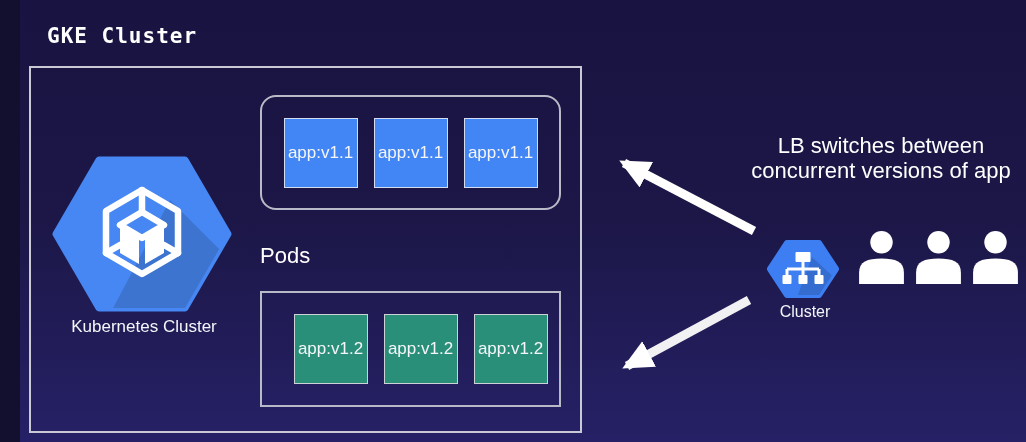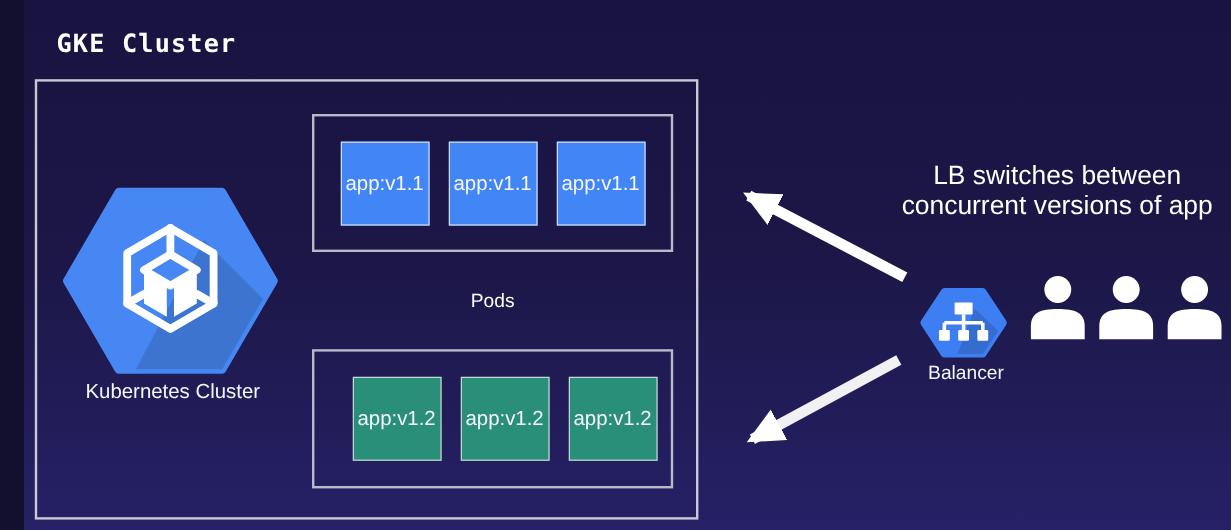--- a/index.html
+++ b/index.html
@@ -19,32 +19,32 @@
   }
   .cluster-box{
     position:absolute;left:9px;top:66px;width:553px;height:367px;
     border:2px solid #c9cad5;box-sizing:border-box;
   }
   .pods-box{
     position:absolute;left:229px;width:301px;height:115px;
     border:2px solid #b9bac8;box-sizing:border-box;
     display:flex;align-items:center;justify-content:center;gap:16px;
   }
-  .pods-box.v1{top:27px;}
+  .pods-box.v1{top:27px;border-radius:16px;}
   .pods-box.v2{top:223px;height:116px;padding-left:20px;}
   .pod{
     width:74px;height:70px;box-sizing:border-box;
     display:flex;align-items:center;justify-content:center;
     font-size:17px;color:#f5f6fa;
   }
   .pod.blue{background:#4285f4;border:1.5px solid #d4dcf0;}
   .pod.green{background:#2a8f78;border:1.5px solid #ccd2d6;}
   .pods-label{
     position:absolute;left:229px;top:175px;width:301px;
-    text-align:center;font-size:16px;color:#ffffff;
+    font-size:22px;color:#ffffff;
   }
   .gke-icon{position:absolute;left:21px;top:86px;width:180px;height:160px;}
   .gke-label{
     position:absolute;left:13px;top:249px;width:200px;
     text-align:center;font-size:17px;color:#f5f6fa;
   }
   .lb-icon{position:absolute;left:746px;top:238px;width:74px;height:62px;}
   .lb-label{
     position:absolute;left:723px;top:302px;width:124px;
     text-align:center;font-size:16px;line-height:19px;color:#f5f6fa;
@@ -133,21 +133,21 @@
       <g stroke="#ffffff" stroke-width="3" fill="none">
         <line x1="37" y1="24" x2="37" y2="31"></line>
         <line x1="21" y1="31" x2="53" y2="31"></line>
         <line x1="21" y1="31" x2="21" y2="37"></line>
         <line x1="37" y1="31" x2="37" y2="37"></line>
         <line x1="53" y1="31" x2="53" y2="37"></line>
       </g>
     </svg>
   </div>
   <div class="lb-label">
-    <div>Balancer</div>
+    <div>Cluster</div>
   </div>
 
   <div class="users">
     <span>
       <svg width="47" height="53" viewBox="0 0 46 52">
         <circle cx="23" cy="11" r="11" fill="#ffffff"></circle>
         <path d="M1,52 L1,41 C1,30 9,27 23,27 C37,27 45,30 45,41 L45,52 Z" fill="#ffffff"></path>
       </svg>
     </span>
     <span>

